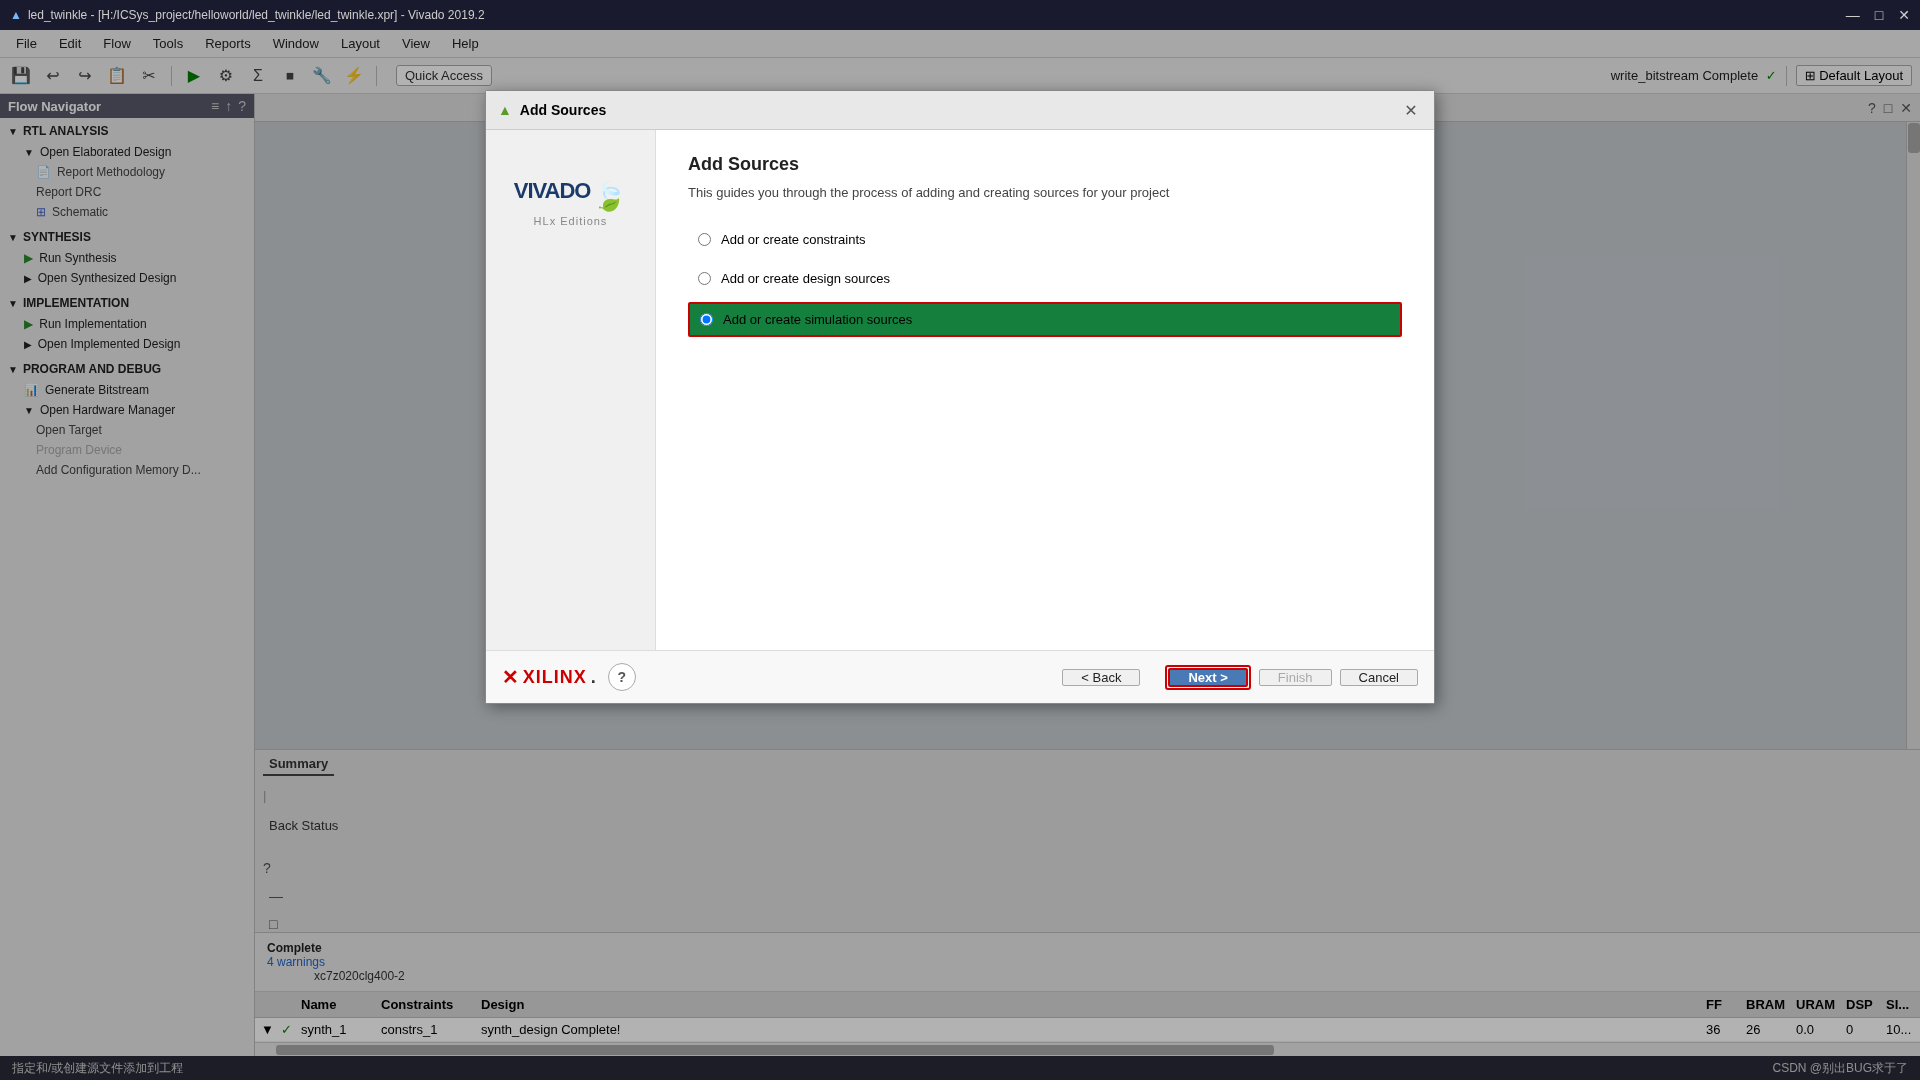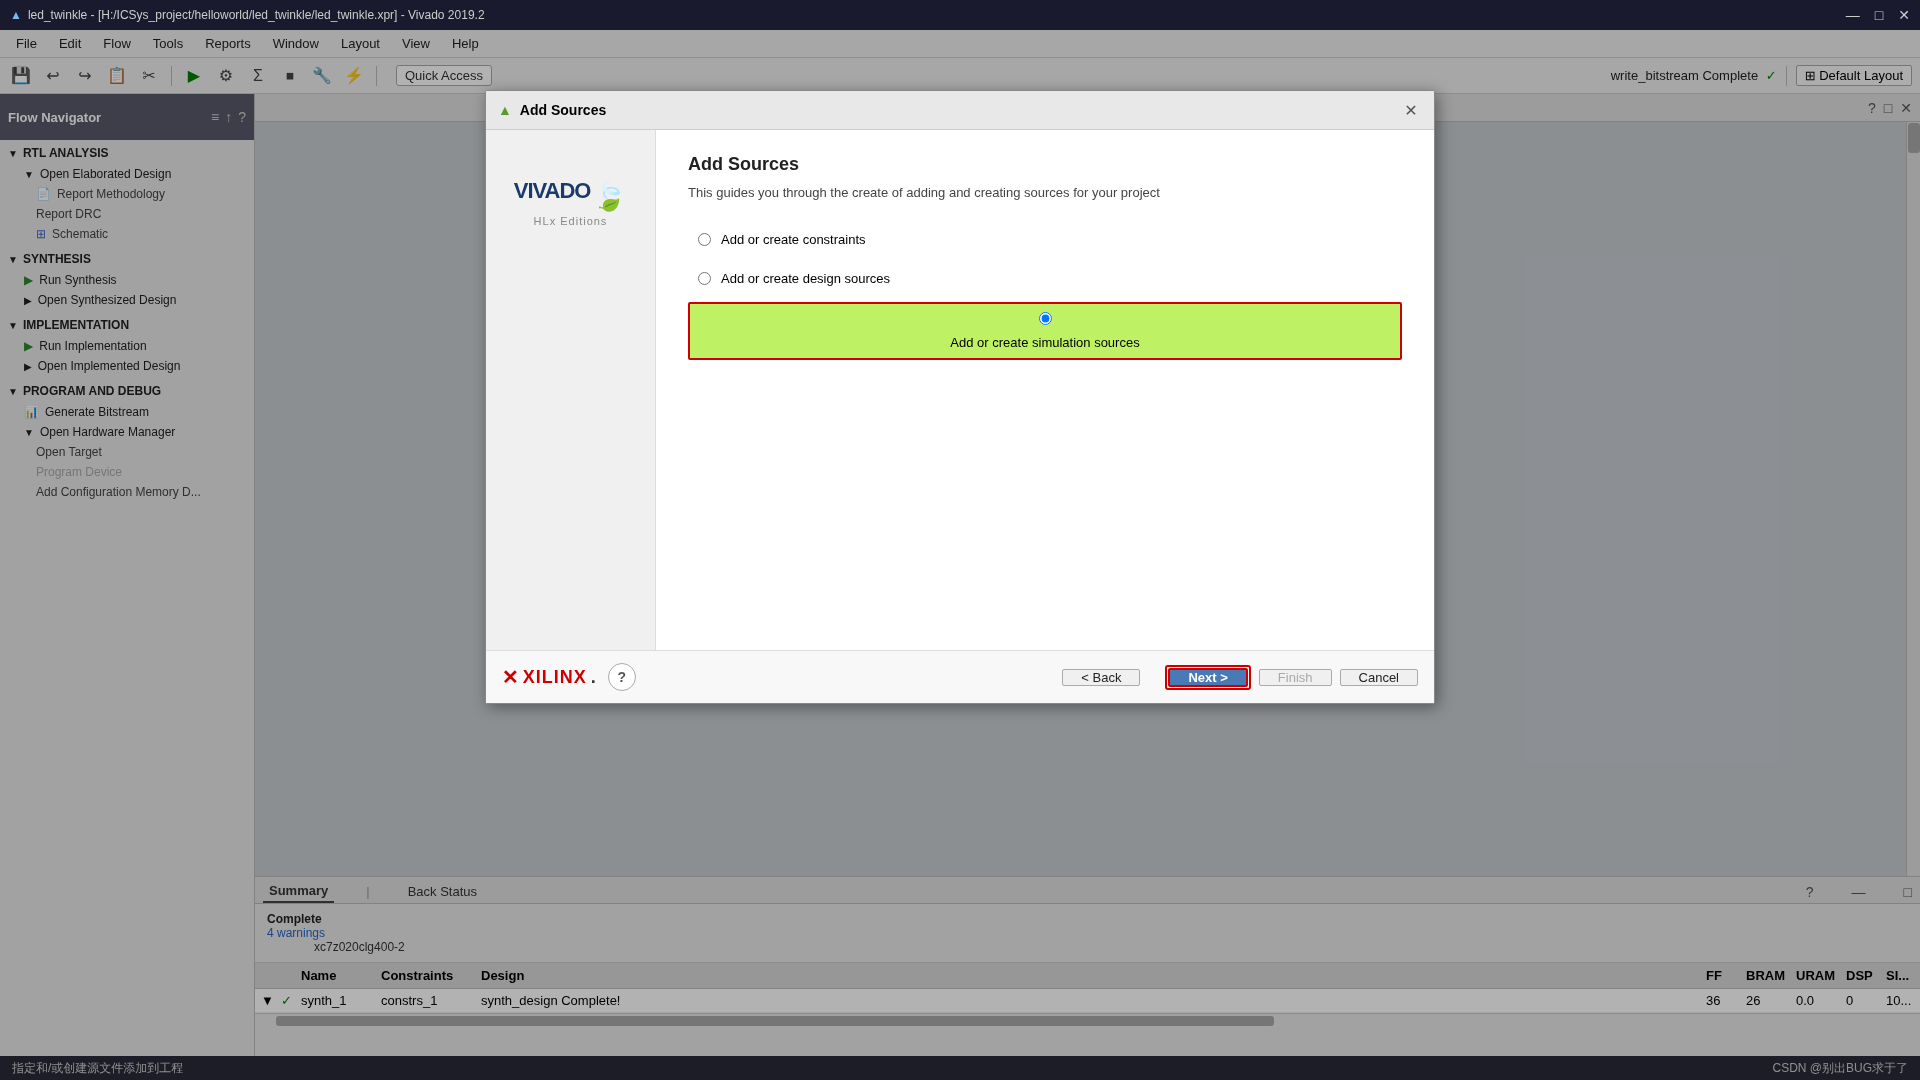--- a/index.html
+++ b/index.html
@@ -82,21 +82,21 @@
       width: 255px;
       background: #e8e8e8;
       border-right: 1px solid #bbb;
       display: flex;
       flex-direction: column;
       overflow-y: auto;
     }
     .flow-nav-header {
       background: #5a5a6a;
       color: white;
-      padding: 15px 8px;
+      padding: 4px 8px;
       font-size: 13px;
       display: flex;
       align-items: center;
       justify-content: space-between;
     }
     .flow-nav-header-title { font-weight: bold; }
     .flow-nav-header-icons { display: flex; gap: 6px; font-size: 14px; color: #ccc; cursor: pointer; }
 
     .nav-section { padding: 2px 0; }
     .nav-section-header {
@@ -156,25 +156,26 @@
     }
     .summary-bar {
       background: #e8e8e8;
       border-top: 1px solid #bbb;
       min-height: 180px;
       display: flex;
       flex-direction: column;
     }
     .summary-tabs {
       display: flex;
-      align-items: center;
+      align-items: flex-start;
       border-bottom: 1px solid #bbb;
       background: #e0e0e0;
       padding: 3px 8px 0;
-      gap: 32px;
+      gap: 12px;
+      flex-direction: column;
     }
     .summary-tab {
       font-size: 13px;
       cursor: pointer;
       padding: 3px 6px;
       color: #333;
     }
     .summary-tab.active { font-weight: bold; border-bottom: 2px solid #444; }
     .summary-tab-sep { color: #999; }
     .summary-content {
@@ -321,22 +322,21 @@
       align-items: center;
       gap: 10px;
       padding: 8px 10px;
       margin-bottom: 8px;
       cursor: pointer;
       border-radius: 2px;
       font-size: 13px;
     }
     .radio-option.selected {
       border: 2px solid #cc0000;
-      background: #bef264;
-      flex-direction: column;
+      background: #15803d;
     }
     .radio-option input[type="radio"] { cursor: pointer; }
 
     .dialog-footer {
       border-top: 1px solid #ddd;
       padding: 12px 16px;
       display: flex;
       align-items: center;
       justify-content: space-between;
       background: #f8f8f8;
@@ -607,21 +607,21 @@
           <div style="display:flex; align-items:flex-start; justify-content:center;">
             <span class="vivado-logo">VIVADO</span>
             <span class="vivado-leaf">🍃</span>
           </div>
           <div class="vivado-hlx">HLx Editions</div>
         </div>
       </div>
 
       <div class="dialog-main">
         <div class="dialog-main-title">Add Sources</div>
-        <div class="dialog-main-subtitle">This guides you through the create of adding and creating sources for your project</div>
+        <div class="dialog-main-subtitle">This guides you through the process of adding and creating sources for your project</div>
 
         <div class="radio-option">
           <input type="radio" name="source-type" id="constraints-radio" style="">
           <label for="constraints-radio">Add or create constraints</label>
         </div>
 
         <div class="radio-option">
           <input type="radio" name="source-type" id="design-radio" style="">
           <label for="design-radio">Add or create design sources</label>
         </div>

